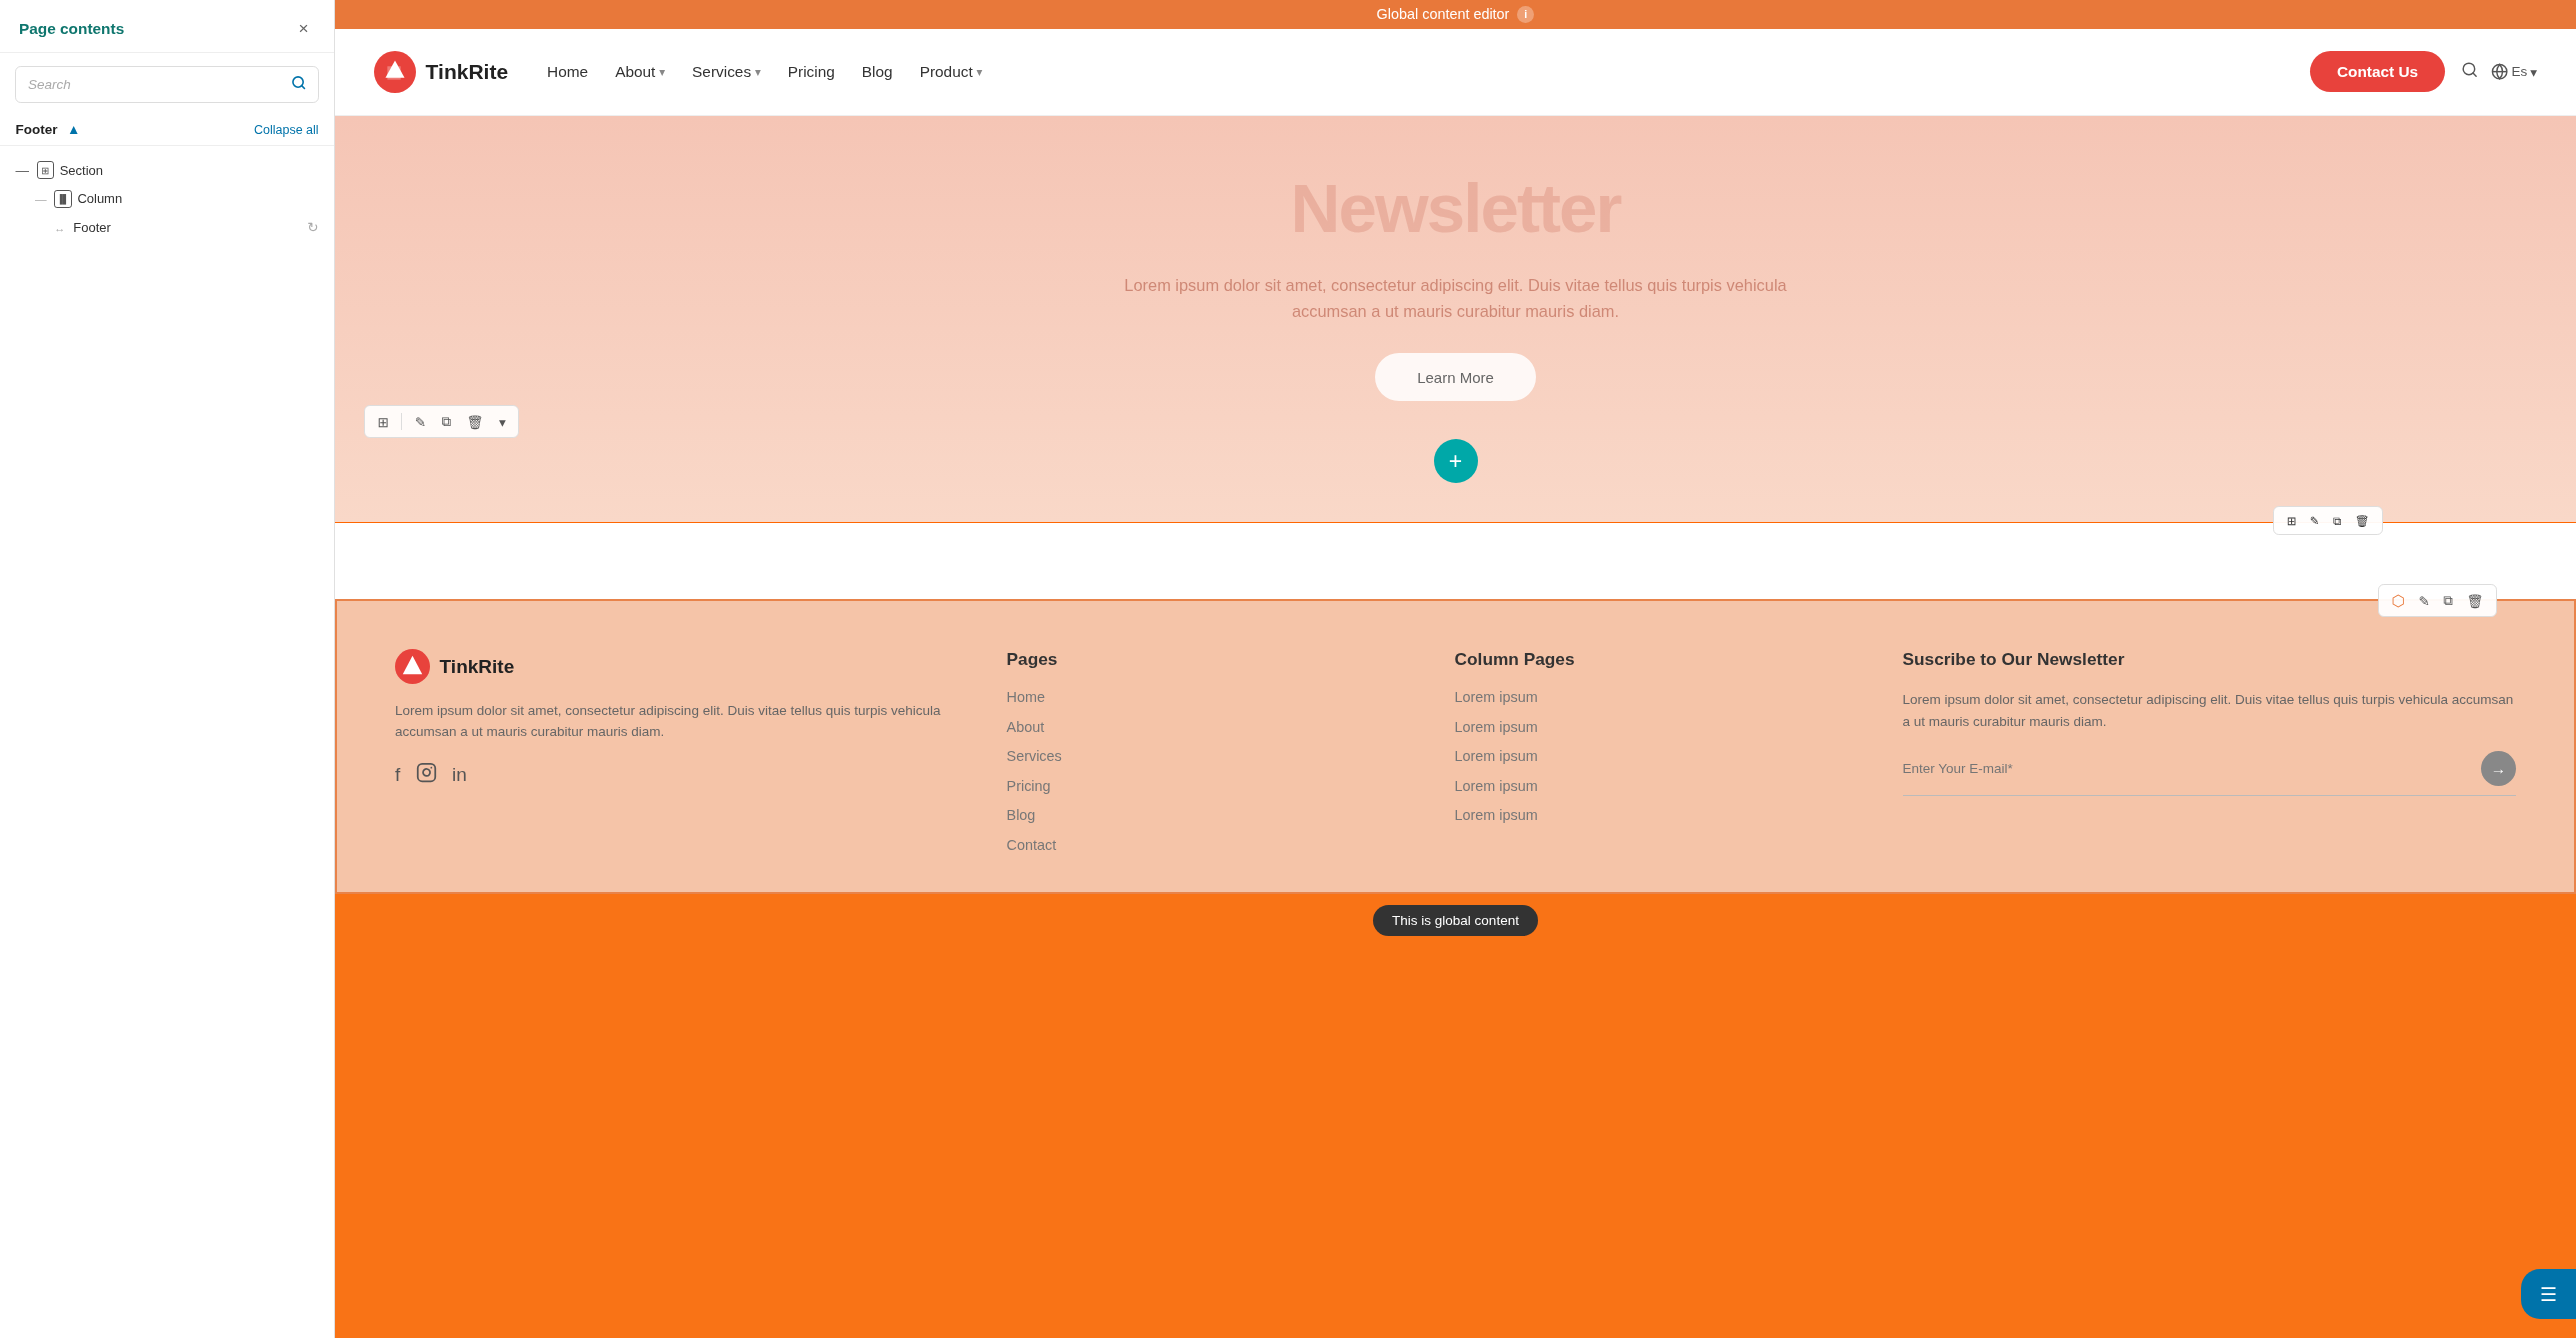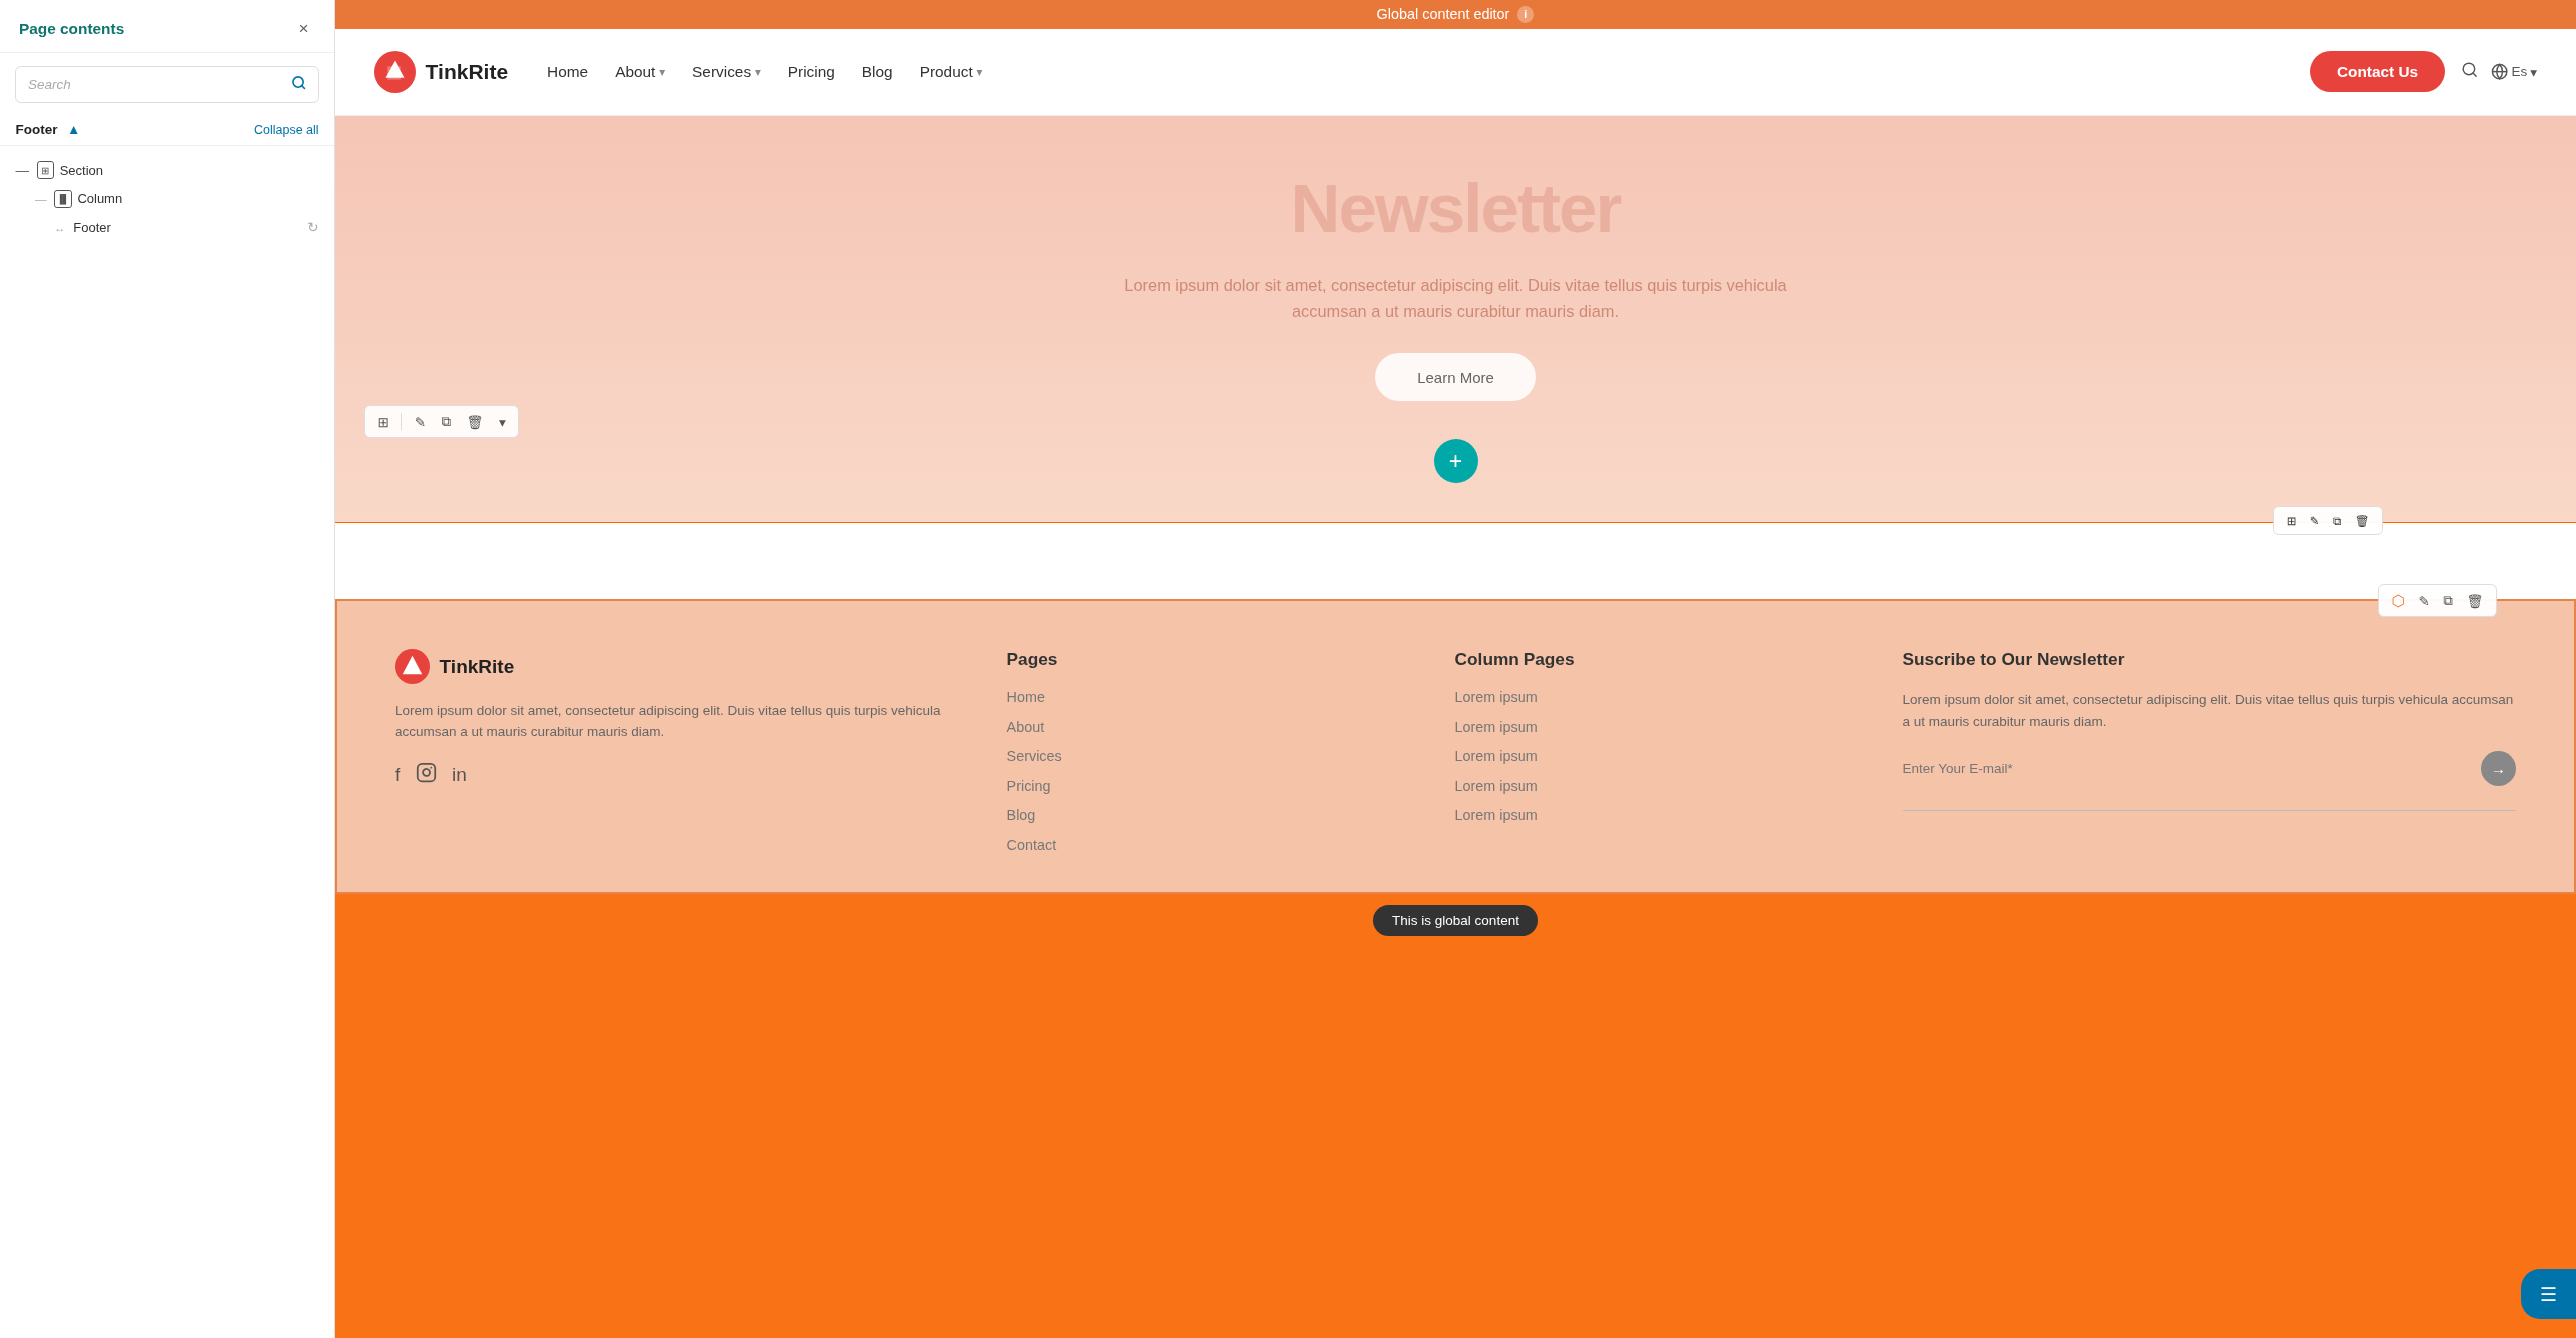--- a/index.html
+++ b/index.html
@@ -401,21 +401,21 @@
     .footer-newsletter-desc {
       font-size: 13.5px;
       color: #666;
       line-height: 1.6;
       margin-bottom: 19px;
     }
     .newsletter-input-row {
       display: flex;
       align-items: center;
       border-bottom: 1px solid #bbb;
-      padding-bottom: 24px;
+      padding-bottom: 9px;
       gap: 9.6px;
     }
     .newsletter-input {
       border: none;
       background: transparent;
       outline: none;
       font-size: 13.5px;
       color: #888;
       flex: 1;
     }

